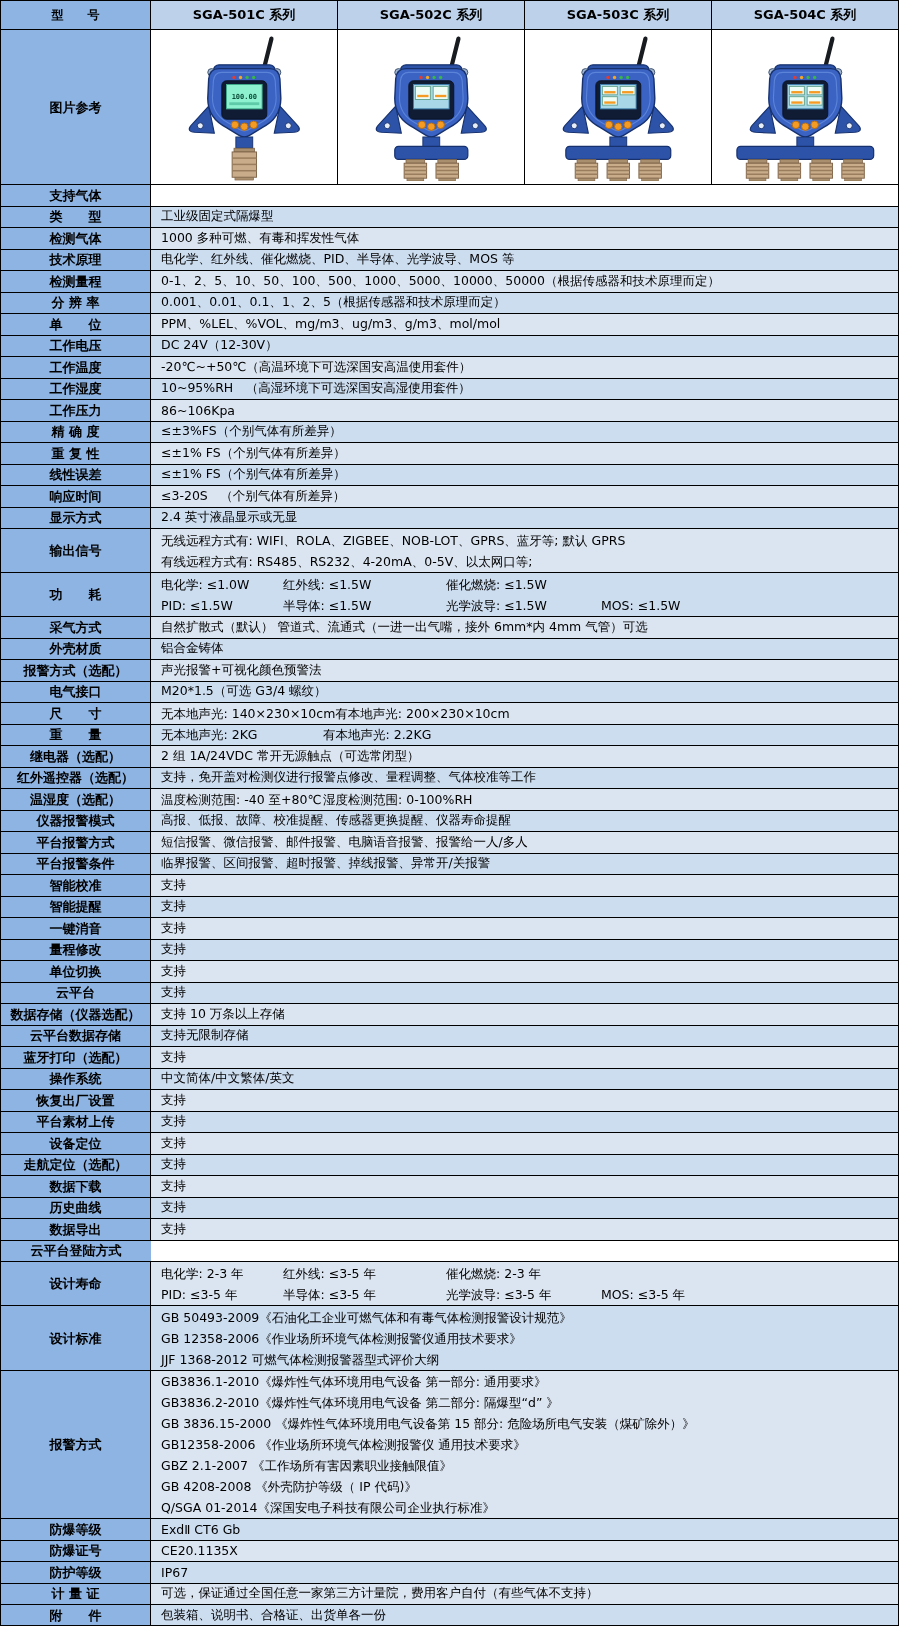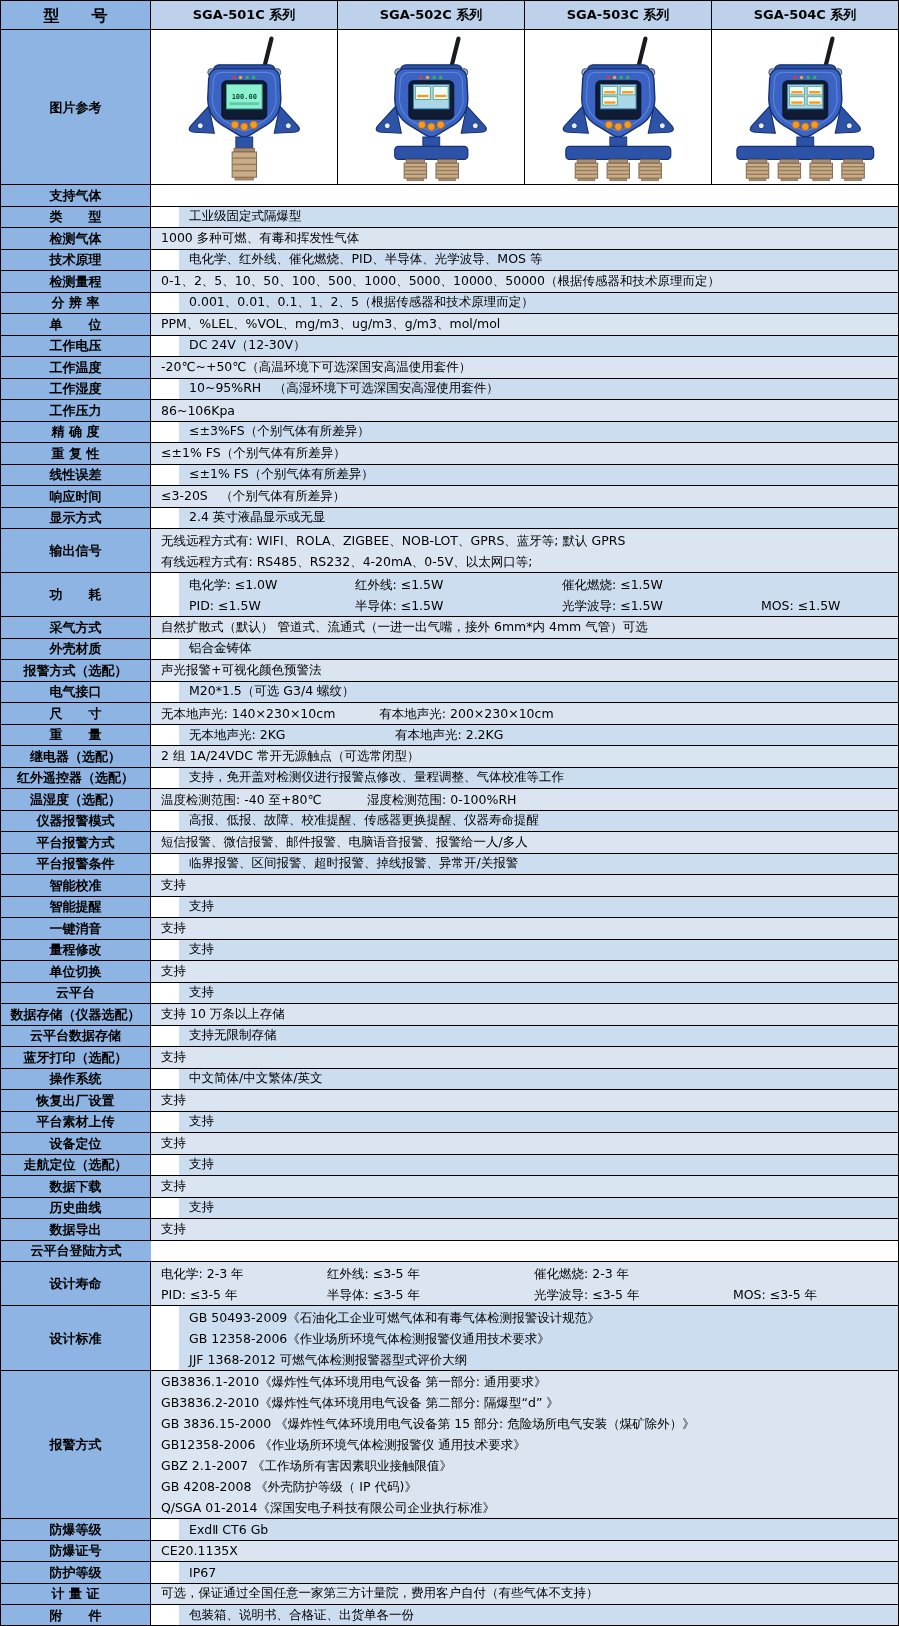--- a/index.html
+++ b/index.html
@@ -17,37 +17,37 @@
   .row .cell:last-child{border-right:none;}
   .header-row{height:29px;}
   .model-cell{background:var(--header-bg,#bdd2ea);font-weight:bold;font-size:13px;}
   .image-row{height:155px;}
   .image-cell{background:#ffffff;}
   .image-cell svg{height:148px;width:auto;display:block;}
   .gas-row{height:21.5px;}
   .gas-cell{background:var(--row-light,#dbe5f1);font-size:12.5px;margin-top:27px;}
   .spec-row .value-cell{flex:1 1 0;background:var(--row-light,#dbe5f1);font-size:12.5px;
               display:flex;flex-direction:column;justify-content:center;padding-left:10px;}
-  .spec-row.alt .value-cell{background:var(--row-alt,#cdddf0);margin-left:28px;}
+  .spec-row.alt .value-cell{background:var(--row-alt,#cdddf0);}
   .r1{height:21.5px}.r2{height:44px}.r3{height:65px}.r7{height:148px}
   .line{line-height:21px;white-space:pre;}
-  .cols{display:flex;align-items:flex-start;gap:44px;}
+  .cols{display:flex;align-items:flex-start;}
   .seg{white-space:pre;}
   .c4 .seg:nth-child(1){width:122px}
   .c4 .seg:nth-child(2){width:163px}
   .c4 .seg:nth-child(3){width:155px}
   .c2 .seg:nth-child(1){min-width:162px}
 </style>
 </head>
 <body>
 
 <div class="table">
 
   <div class="row header-row">
-    <div class="cell label-cell" style="font-size:16px;">型　　号</div>
+    <div class="cell label-cell" style="font-size:12px;">型　　号</div>
     <div class="cell model-cell">SGA-501C 系列</div>
     <div class="cell model-cell">SGA-502C 系列</div>
     <div class="cell model-cell">SGA-503C 系列</div>
     <div class="cell model-cell">SGA-504C 系列</div>
   </div>
 
   <div class="row image-row">
     <div class="cell label-cell">图片参考</div>
     <div class="cell image-cell">
         <svg viewBox="0 0 180 158" xmlns="http://www.w3.org/2000/svg">

